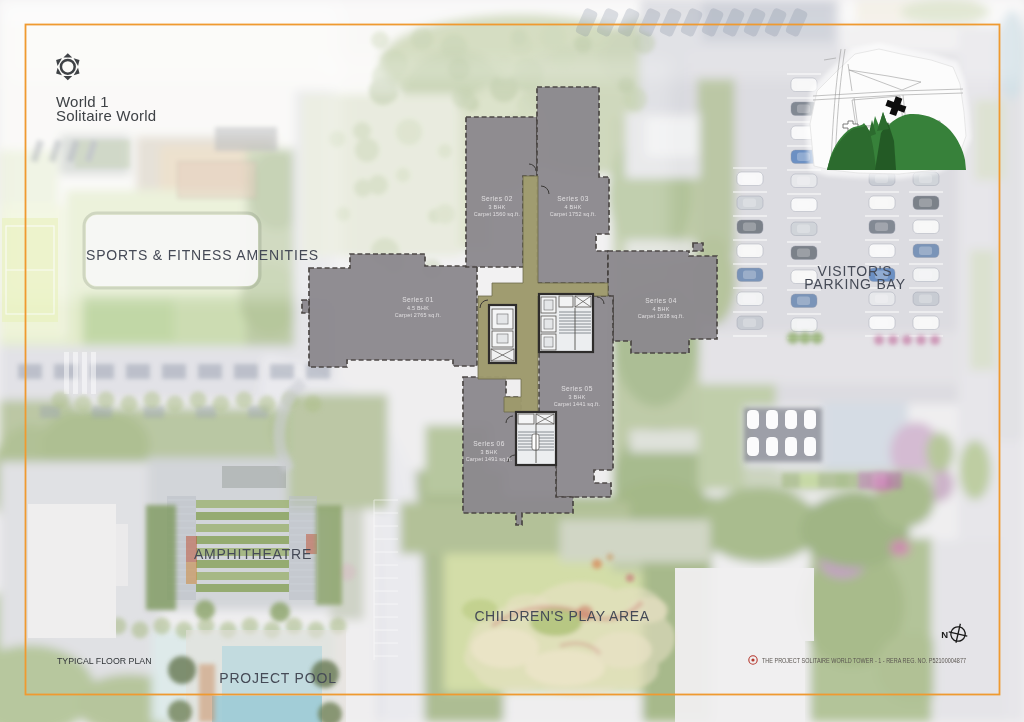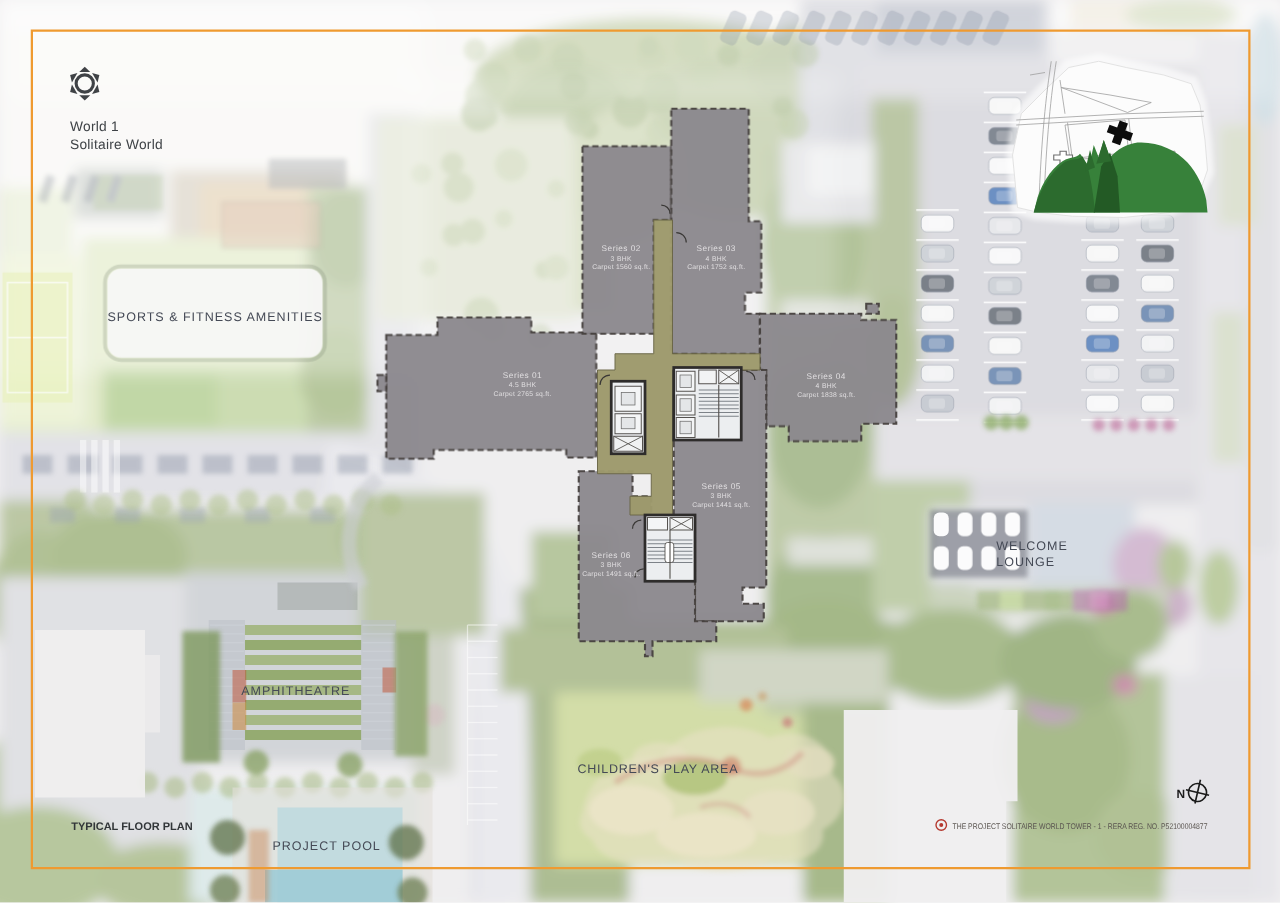--- a/index.html
+++ b/index.html
@@ -1,15 +1,15 @@
 <!DOCTYPE html>
 <html><head><meta charset="utf-8"><title>Typical Floor Plan</title><style>
 html,body{margin:0;padding:0}
 #page{position:relative;width:1024px;height:722px;overflow:hidden;background:#eceaec;font-family:"Liberation Sans",sans-serif}
-.lbl{position:absolute;color:#454a56;letter-spacing:0.8px;font-size:10px;line-height:12.5px;text-align:left;white-space:pre}
+.lbl{position:absolute;color:#454a56;letter-spacing:0.8px;font-size:14px;line-height:12.5px;text-align:center;white-space:pre}
 svg{position:absolute;left:0;top:0}
 </style></head><body>
 <div id="page">
 <svg width="1024" height="722" viewBox="0 0 1024 722">
 <defs>
 <filter id="b" x="-20%" y="-20%" width="140%" height="140%">
           <feGaussianBlur stdDeviation="5"></feGaussianBlur>
         </filter>
 <filter id="b3" x="-40%" y="-40%" width="180%" height="180%">
           <feGaussianBlur stdDeviation="2.2"></feGaussianBlur>
@@ -681,27 +681,27 @@
 </g>
 <text x="948" y="638" text-anchor="end" font-size="9.5" font-weight="bold" fill="#1a1a1a" font-family="Liberation Sans, sans-serif">N</text>
 
 <g>
 <circle cx="753" cy="660" r="4.2" fill="none" stroke="#b5382e" stroke-width="1.1"></circle>
 <circle cx="753" cy="660" r="1.6" fill="#b5382e"></circle>
 <text x="762" y="663" font-size="6.6" fill="#5a5550" textLength="204" lengthAdjust="spacingAndGlyphs" font-family="Liberation Sans, sans-serif">THE PROJECT SOLITAIRE WORLD TOWER - 1 - RERA REG. NO. P52100004877</text>
 </g>
 </svg>
 
-<div style="position:absolute;left:56px;top:95px;font-size:11px;line-height:14px;color:#3e4246;letter-spacing:0.2px">World 1<br>Solitaire World</div>
+<div style="position:absolute;left:56px;top:95px;font-size:15px;line-height:14px;color:#3e4246;letter-spacing:0.2px">World 1<br>Solitaire World</div>
 
 <div class="lbl" style="left:86px;top:249px;width:170px">SPORTS &amp; FITNESS AMENITIES</div>
 
-
-<div class="lbl" style="left:797px;top:432px;width:120px">WELCOME
-LOUNGE</div>
+<div class="lbl" style="left:795px;top:265px;width:120px">VISITOR'S
+PARKING BAY</div>
+
 
 <div class="lbl" style="left:193px;top:548px;width:120px">AMPHITHEATRE</div>
 
 <div class="lbl" style="left:462px;top:610px;width:200px;letter-spacing:0.6px">CHILDREN'S PLAY AREA</div>
 
 <div class="lbl" style="left:218px;top:672px;width:120px">PROJECT POOL</div>
 
-<div style="position:absolute;left:57px;top:656px;font-size:8.8px;font-weight:bold;color:#323639;letter-spacing:0px">TYPICAL FLOOR PLAN</div>
+<div style="position:absolute;left:57px;top:656px;font-size:8.8px;font-weight:normal;color:#323639;letter-spacing:0px">TYPICAL FLOOR PLAN</div>
 </div>
 </body></html>

